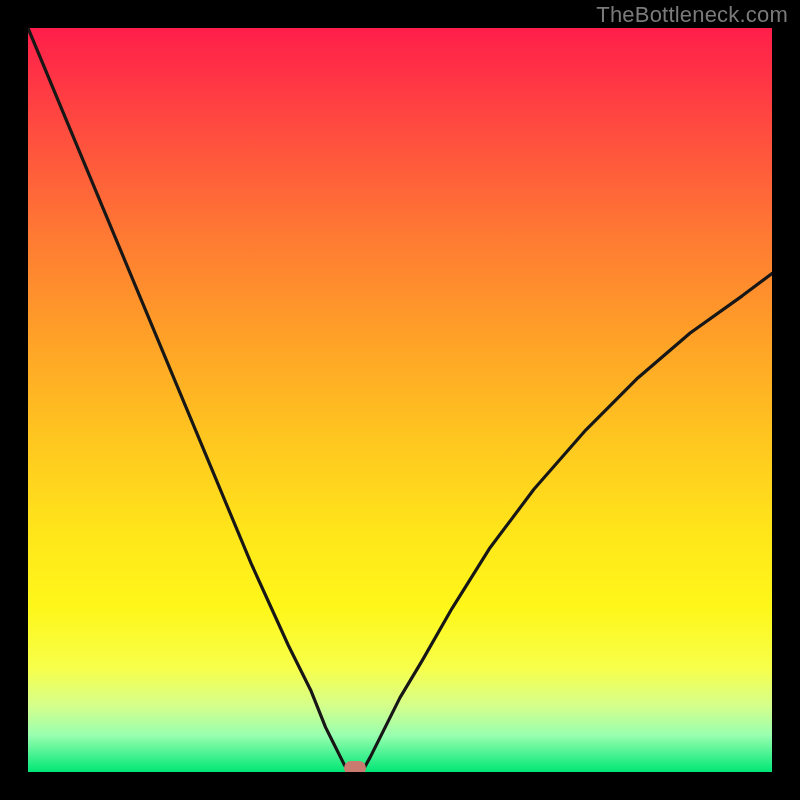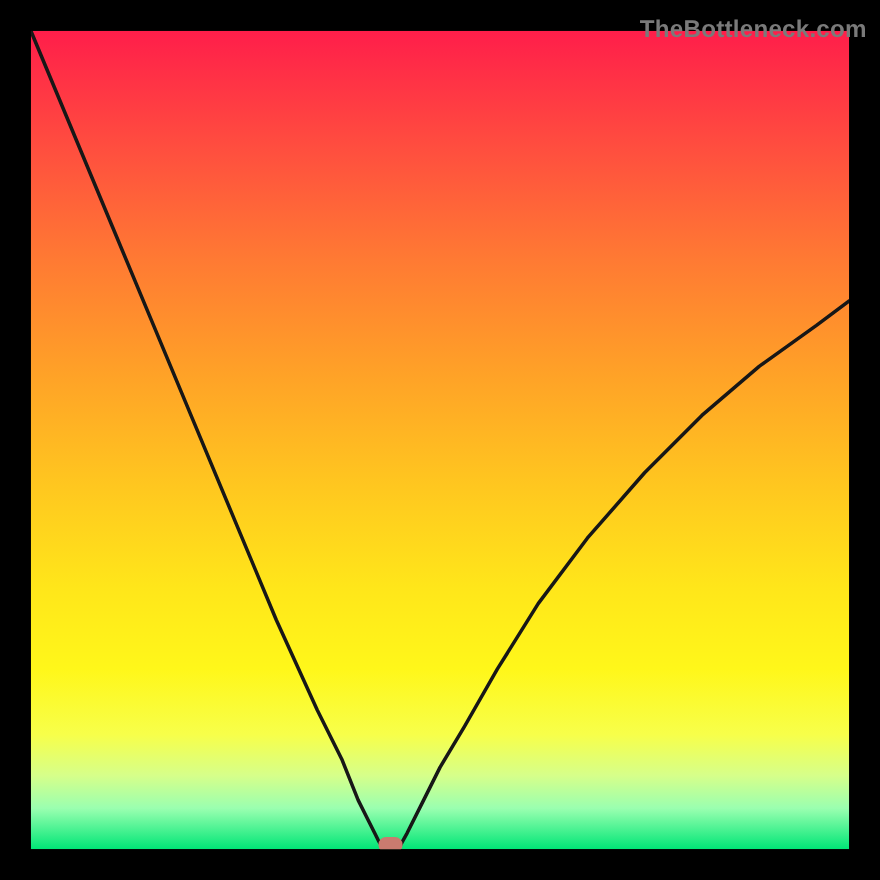--- a/index.html
+++ b/index.html
@@ -17,23 +17,22 @@
     height: 800px;
     background: #000;
   }
   .watermark {
     position: absolute;
     top: 2px;
     right: 12px;
     color: #7a7a7a;
     font-size: 22px;
     letter-spacing: 0.2px;
-    font-weight: 700;
+    font-weight: 400;
     z-index: 10;
-    margin-top: 12px;
   }
   .plot-area {
     position: absolute;
     left: 28px;
     top: 28px;
     width: 744px;
     height: 744px;
     overflow: hidden;
   }
   .gradient {

